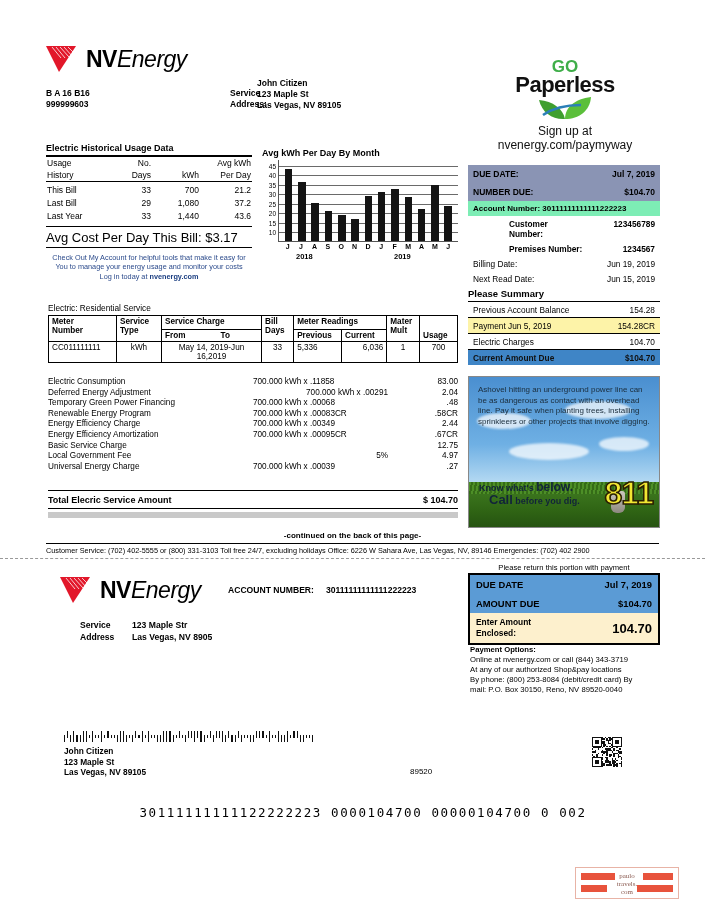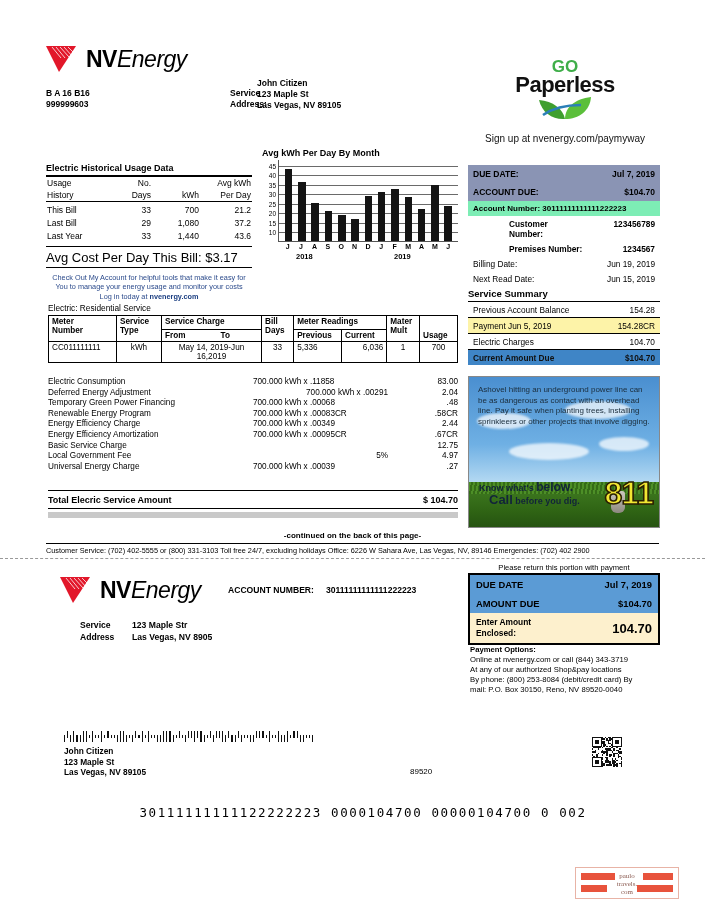--- a/index.html
+++ b/index.html
@@ -28,24 +28,24 @@
   #hdr-logo { position:absolute; left:46px; top:44px; }
   #acct-lines { position:absolute; left:46px; top:88px; font-size:8.5px; line-height:11px; font-weight:bold; }
   #svc-label { position:absolute; left:230px; top:88px; font-size:8.5px; font-weight:bold; line-height:11px; }
   #svc-addr { position:absolute; left:257px; top:78px; font-size:8.5px; font-weight:bold; line-height:11px; }
 
   
   #paperless { position:absolute; left:470px; top:60px; width:190px; text-align:center; }
   #paperless .go { font-size:17px; font-weight:bold; color:#3fae49; line-height:14px; letter-spacing:0px; }
   #paperless .pl { font-size:22px; font-weight:bold; color:#111; line-height:21px; letter-spacing:-0.5px; }
   #paperless .leaf { height:28px; margin-top:-2px; }
-  #paperless .sign { font-size:10px; margin-top:12px; color:#111; }
-
-  
-  #hist { position:absolute; left:46px; top:163px; width:206px; }
+  #paperless .sign { font-size:12px; margin-top:3px; color:#111; }
+
+  
+  #hist { position:absolute; left:46px; top:143px; width:206px; }
   #hist .ttl { font-size:9px; font-weight:bold; margin-bottom:2px; }
   #hist table { width:100%; border-collapse:collapse; font-size:8.5px; }
   #hist .rule-top { border-top:2px solid #000; }
   #hist .hrow td { padding-top:1px; line-height:10px; }
   #hist .drow td { line-height:11px; }
   #hist .sep { border-top:1.4px solid #000; }
   #avgcost { font-size:13px; padding:3px 0 2px 0; }
   #hist-bot { border-top:1.6px solid #000; }
   #promo { font-size:7.3px; color:#2b4a8b; text-align:center; line-height:9.5px; margin-top:5px; }
   #promo b { color:#1c3f82; }
@@ -331,21 +331,21 @@
       </div>
     </div>
   </div>
 
   <div id="duebox">
     <div class="drow2">
       <span>DUE DATE:</span>
       <span>Jul 7, 2019</span>
     </div>
     <div class="drow2">
-      <span>ACCOUNT DUE:</span>
+      <span>NUMBER DUE:</span>
       <span>$104.70</span>
     </div>
     <div id="acctno">Account Number: 30111111111111222223</div>
     <div class="kv bold">
       <span class="k">Customer Number:</span>
       <span class="v">123456789</span>
     </div>
     <div class="kv bold">
       <span class="k">Premises Number:</span>
       <span class="v">1234567</span>
@@ -354,21 +354,21 @@
       <span class="k">Billing Date:</span>
       <span class="v">Jun 19, 2019</span>
     </div>
     <div class="kv">
       <span class="k">Next Read Date:</span>
       <span class="v">Jun 15, 2019</span>
     </div>
   </div>
 
   <div id="summary">
-    <div class="ttl">Service Summary</div>
+    <div class="ttl">Please Summary</div>
     <div class="top-rule"></div>
     <div class="line">
       <span>Previous Account Balance</span>
       <span>154.28</span>
     </div>
     <div class="rule"></div>
     <div class="line hl">
       <span>Payment Jun 5, 2019</span>
       <span>154.28CR</span>
     </div>

